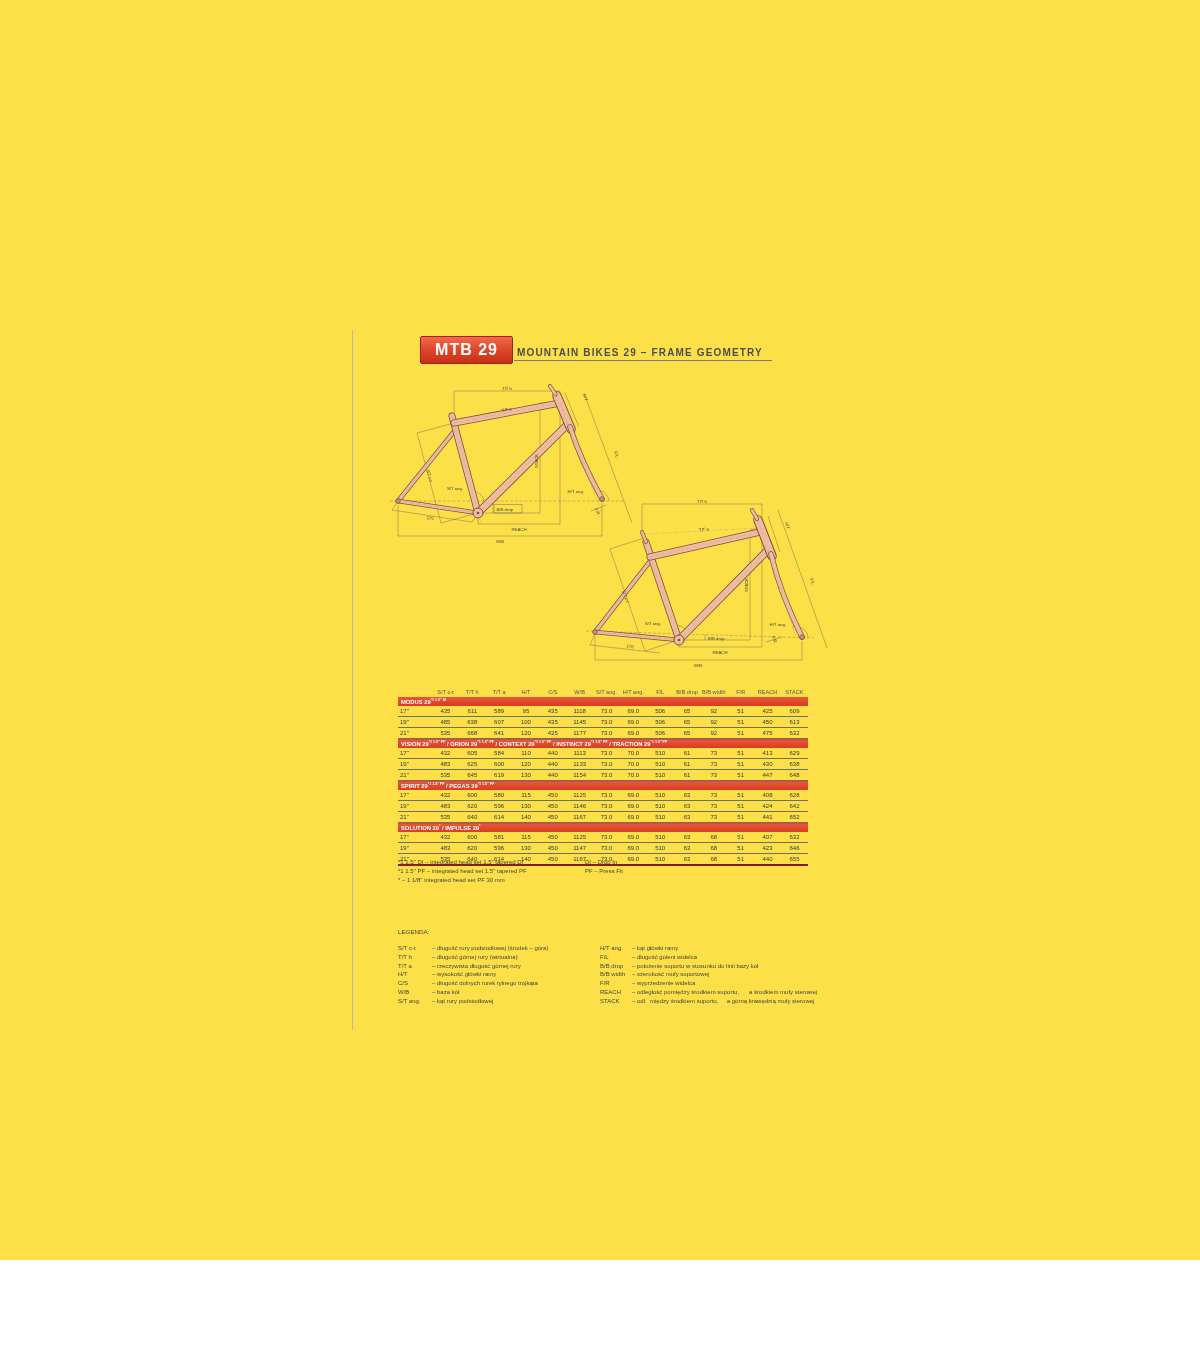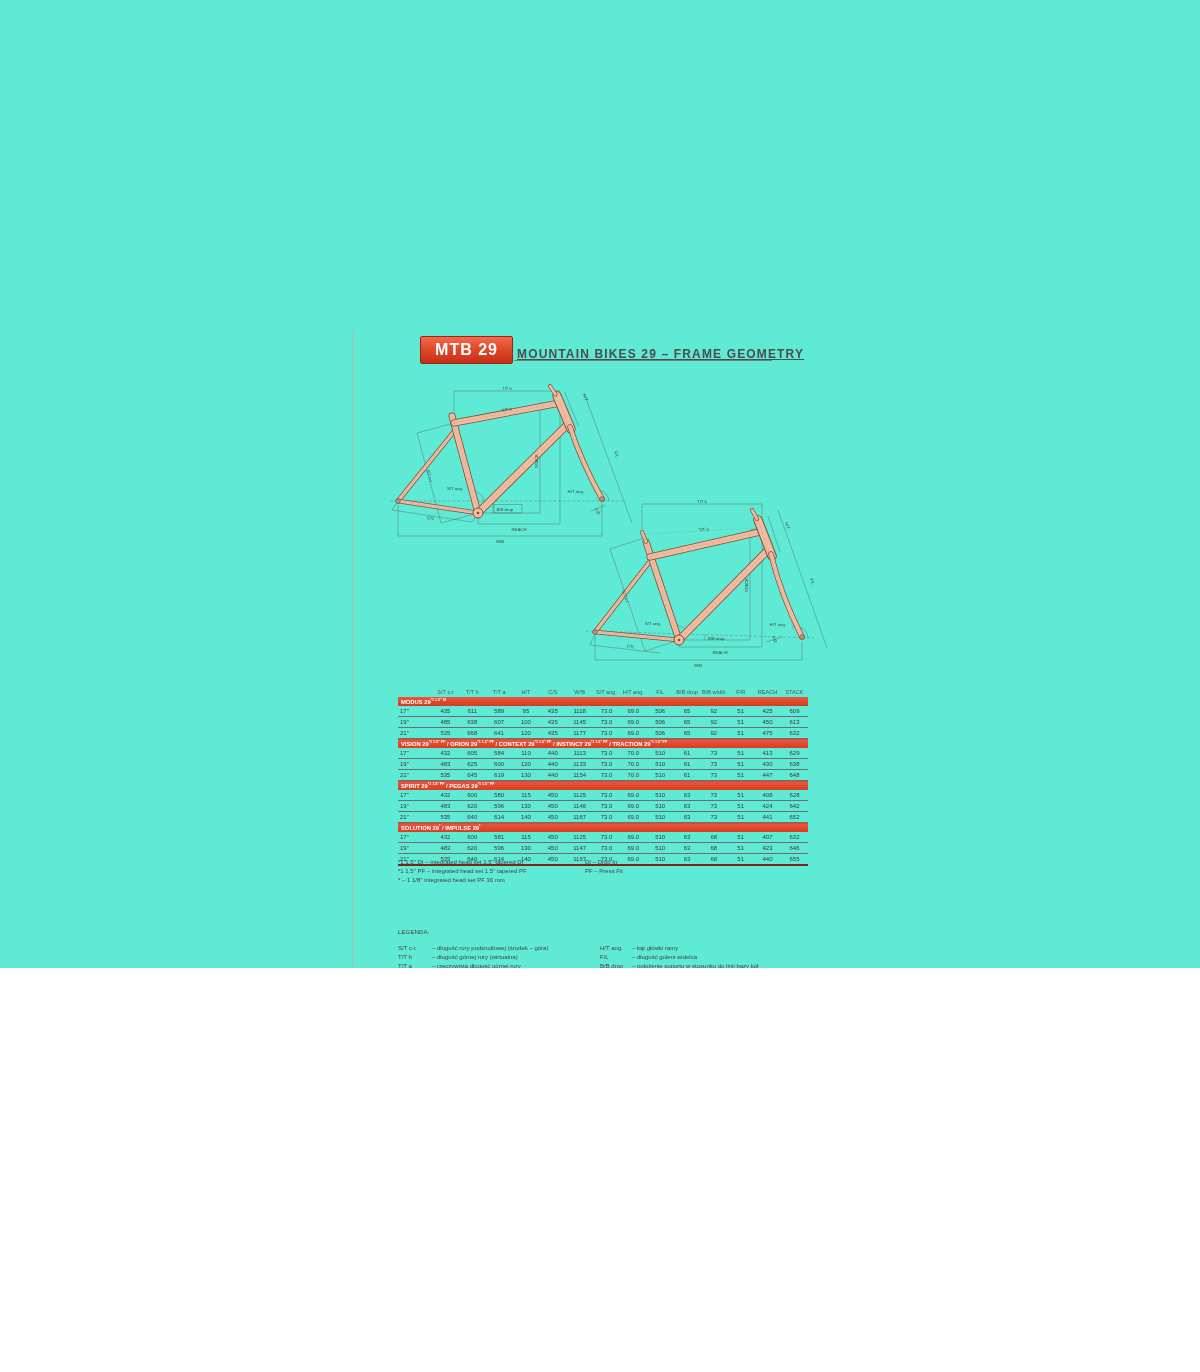--- a/index.html
+++ b/index.html
@@ -1,26 +1,26 @@
 <!DOCTYPE html>
 <html><head>
 <meta charset="utf-8">
 <style>
   html,body{margin:0;padding:0;background:#fff;}
-  .page{position:relative;width:1200px;height:968px;background:#5eead4;overflow:hidden;
+  .page{position:relative;width:1200px;height:1260px;background:#fde047;overflow:hidden;
         font-family:"Liberation Sans", sans-serif;color:#3a3a3a;}
   .vline{position:absolute;left:352px;top:330px;width:1px;height:700px;background:#b8b8b8;}
 
   
   .badge{position:absolute;left:420px;top:336px;width:91px;height:26px;
          background:linear-gradient(180deg,#f26b4b 0%,#e04a2c 45%,#c52f15 100%);
          border:1px solid #9e2410;border-radius:2px;display:flex;align-items:center;justify-content:center;
          color:#fff;font-weight:bold;font-size:16px;letter-spacing:1px;}
-  .ptitle{position:absolute;left:517px;top:347px;font-size:12px;font-weight:bold;
-          letter-spacing:1.15px;color:#4d4d4d;white-space:nowrap;text-decoration:underline;}
+  .ptitle{position:absolute;left:517px;top:347px;font-size:10px;font-weight:bold;
+          letter-spacing:1.15px;color:#4d4d4d;white-space:nowrap;}
   .trule{position:absolute;left:514px;top:360px;width:258px;height:1px;background:#7a7a7a;}
 
   
   .diag{position:absolute;}
   .d1{left:388px;top:383px;}
   .d2{left:580px;top:490px;}
   .diag .dim{stroke:#5a5a5a;stroke-width:0.4;fill:none;}
   .diag .dimd{stroke:#6a6a6a;stroke-width:0.4;stroke-dasharray:3 1.8;fill:none;}
   .diag .cl{stroke:#9a9a9a;stroke-width:0.35;stroke-dasharray:3.2 1.2 0.7 1.2;fill:none;}
   .diag .o{stroke:#7a5140;fill:none;stroke-linecap:round;}

